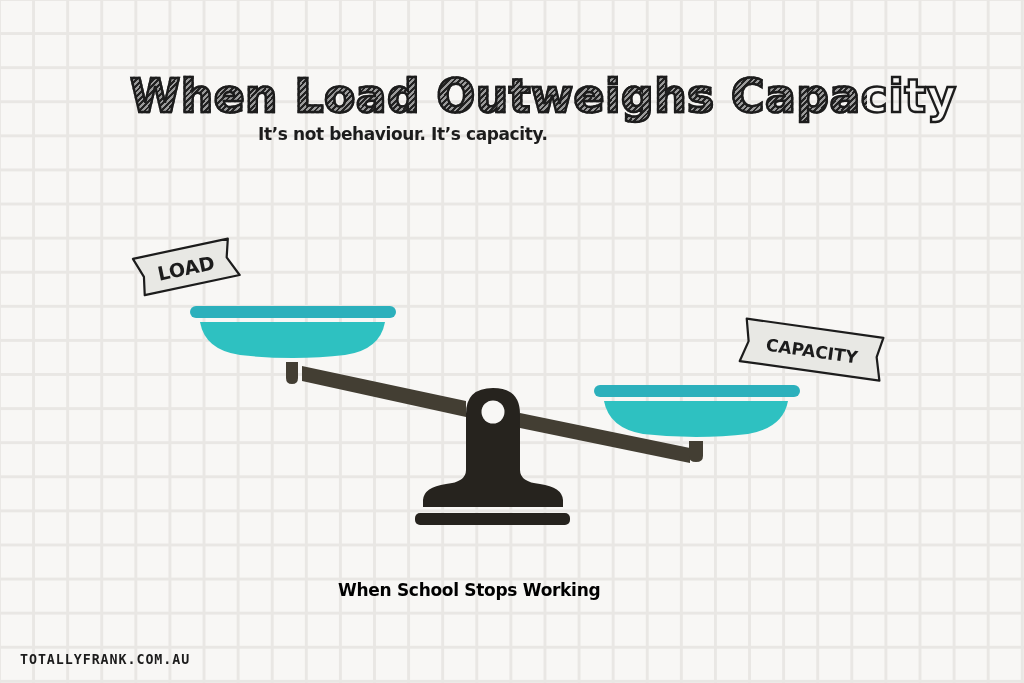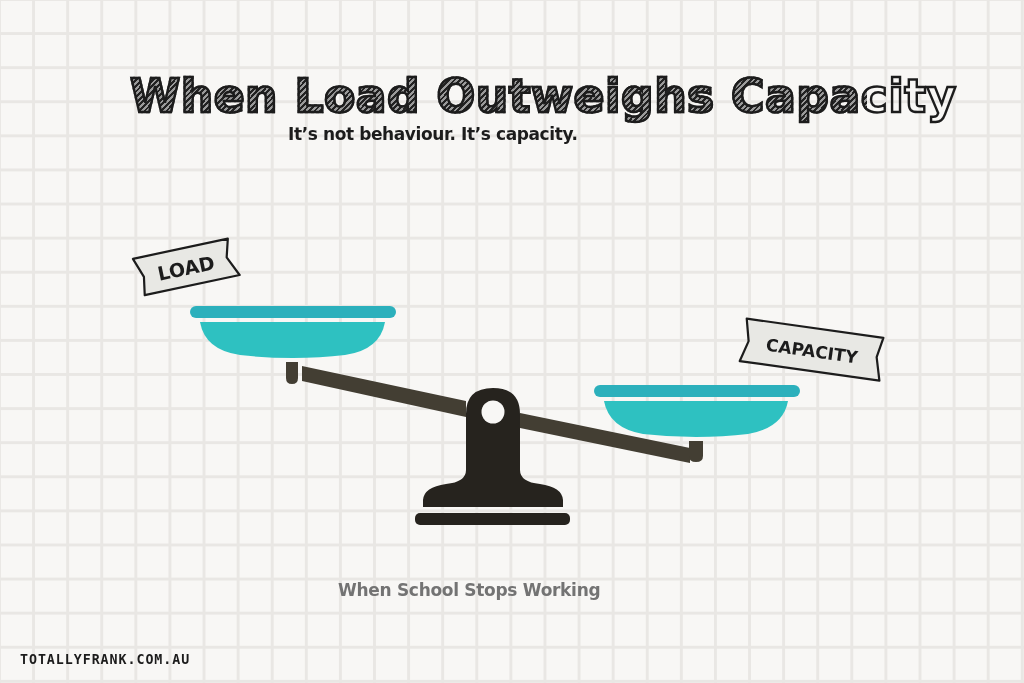--- a/index.html
+++ b/index.html
@@ -18,28 +18,28 @@
       font-family: "DejaVu Sans", sans-serif; font-weight: bold;
       font-size: 47px; letter-spacing: 0.5px; white-space: nowrap;
       color: #6a6a6a;
       -webkit-text-stroke: 2.5px #1c1c1c;
       background-image: repeating-linear-gradient(135deg, #222 0 2px, #9a9a9a 2px 4px);
       -webkit-background-clip: text; background-clip: text;
       -webkit-text-fill-color: transparent;
       transform: scaleX(0.97); transform-origin: left center;
     }
     .subtitle {
-      position: absolute; left: 288px; top: 124px;
+      position: absolute; left: 258px; top: 124px;
       font-family: "DejaVu Sans", sans-serif; font-weight: bold;
       font-size: 17px; color: #1c1c1c; letter-spacing: -0.4px; white-space: nowrap;
     }
     .caption {
       position: absolute; left: 338px; top: 580px;
       font-family: "DejaVu Sans", sans-serif; font-weight: bold;
-      font-size: 17px; color: #737373; letter-spacing: -0.3px; white-space: nowrap;
+      font-size: 17px; color: #000000; letter-spacing: -0.3px; white-space: nowrap;
     }
     .site {
       position: absolute; left: 20px; top: 651px;
       font-family: "DejaVu Sans Mono", monospace; font-weight: bold;
       font-size: 14px; color: #1c1c1c; letter-spacing: 1px; white-space: nowrap;
       transform: scaleX(0.95); transform-origin: left center;
     }
     .scale-svg { position: absolute; left: 0; top: 0; }
     .tag-text {
       font-family: "DejaVu Sans", sans-serif; font-weight: bold; fill: #1c1c1c;

